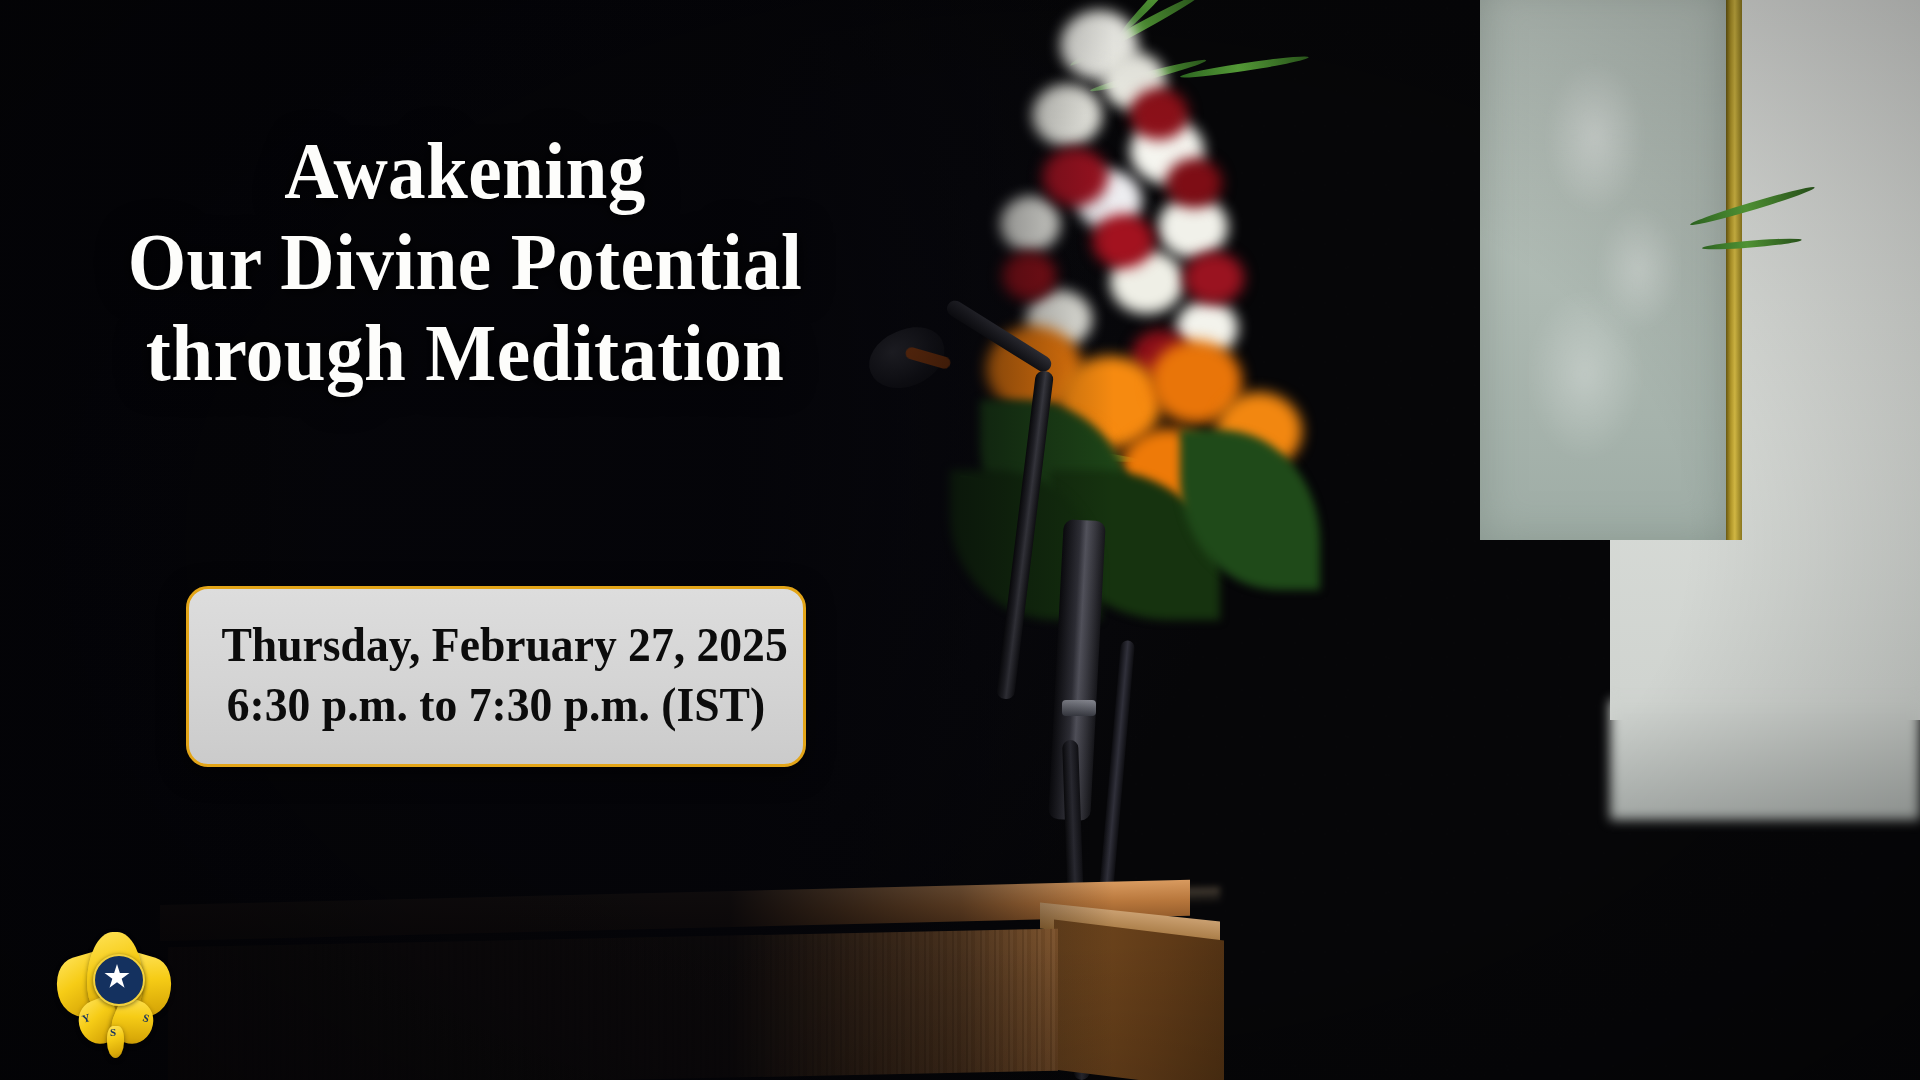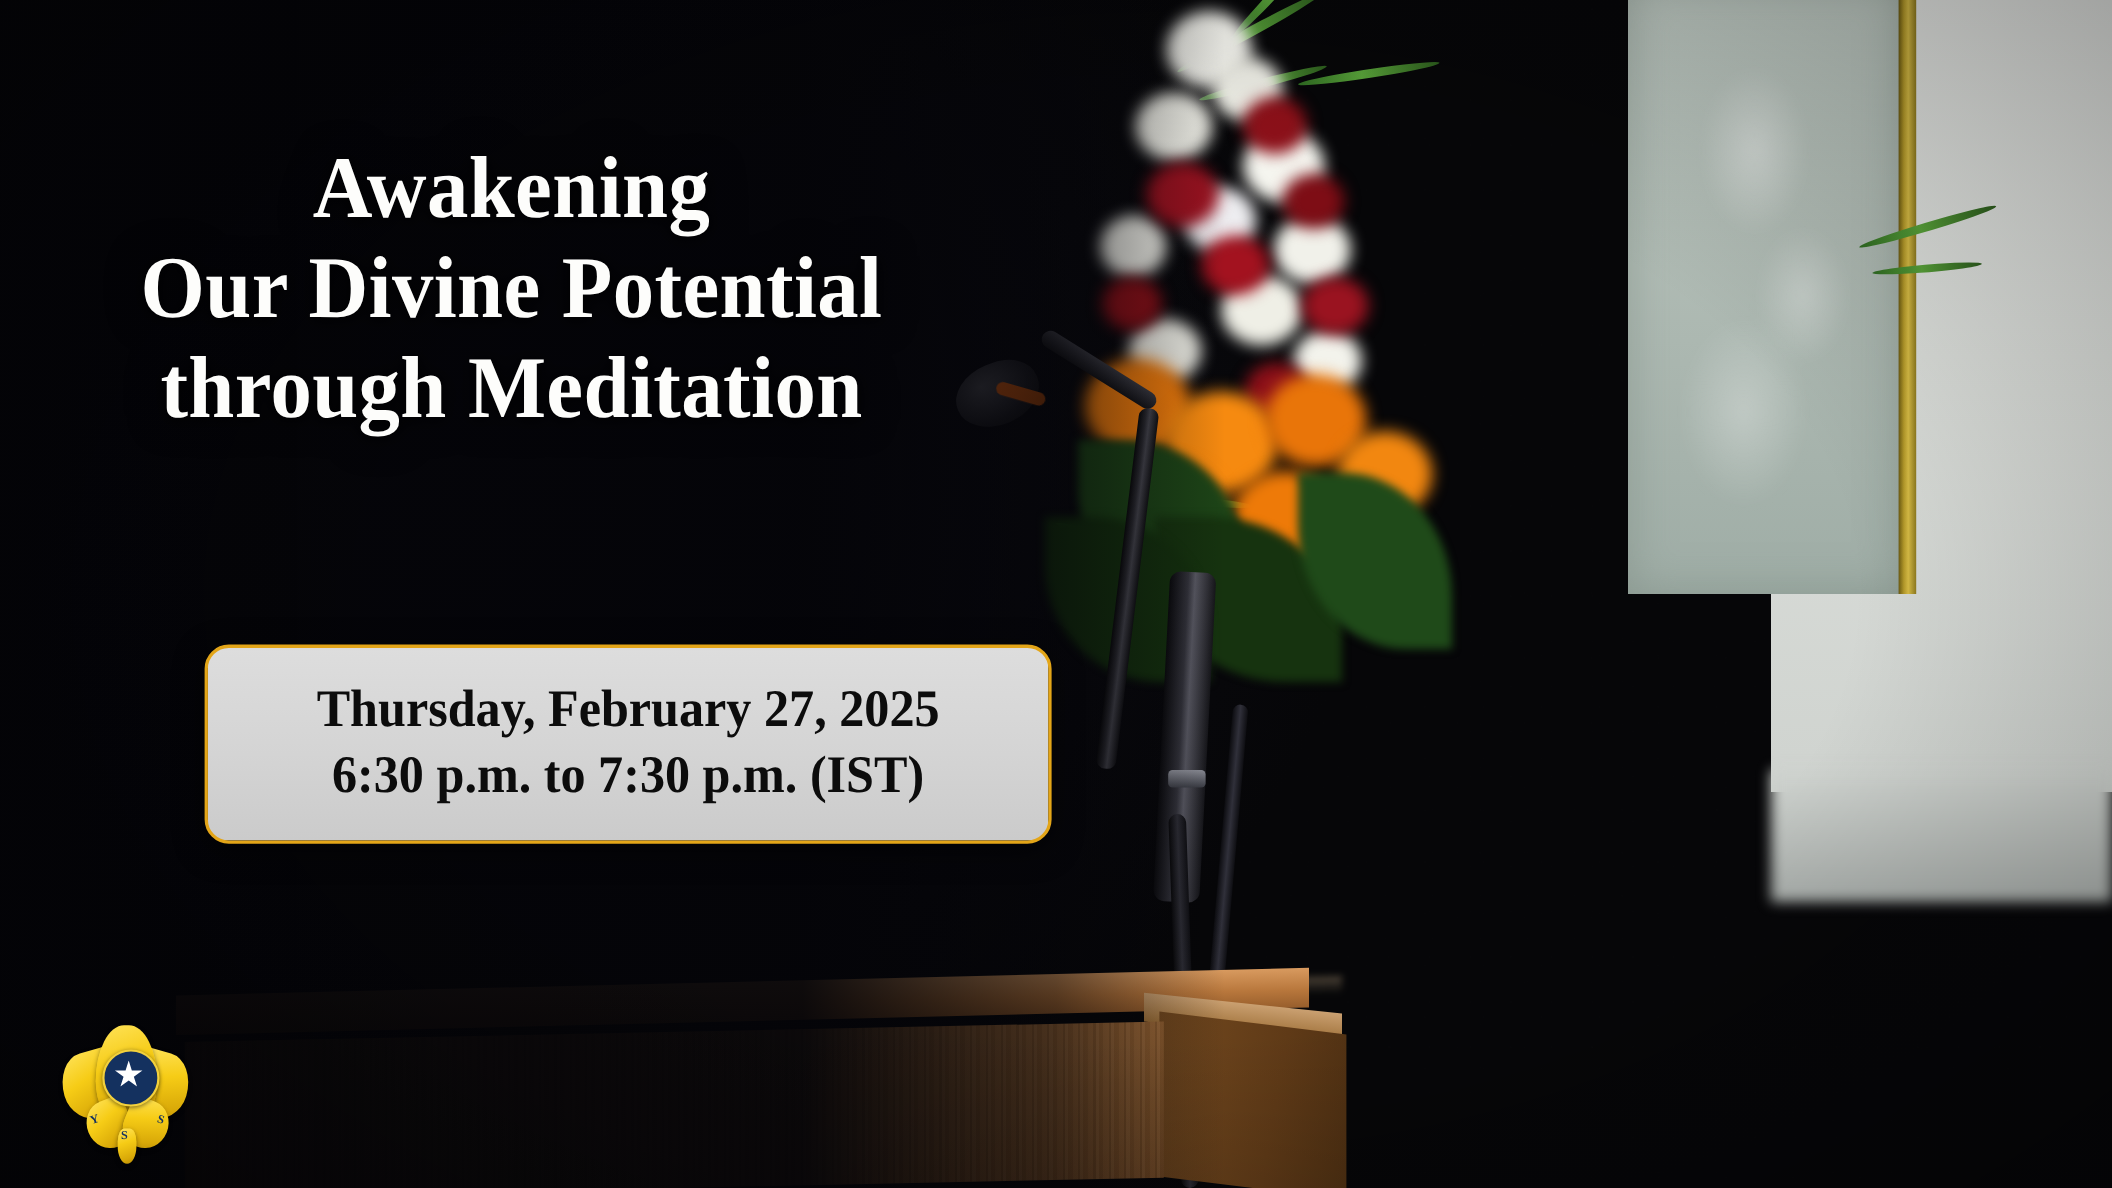--- a/index.html
+++ b/index.html
@@ -179,21 +179,21 @@
     line-height:1.14;
     color:#fdfdfb;
     letter-spacing:.4px;
     text-shadow:0 2px 12px rgba(0,0,0,.85),0 0 34px rgba(0,0,0,.6);
     transform:scaleX(.94);
     transform-origin:center top;
   }
   .title .ln{display:block;white-space:nowrap;}
 
   .datebox{
-    position:absolute;left:186px;top:586px;width:770px;
+    position:absolute;left:186px;top:586px;width:620px;
     box-sizing:border-box;
     padding:26px 18px 28px;
     background:linear-gradient(180deg,#dddddd 0%,#d4d4d4 55%,#cbcbcb 100%);
     border:3px solid #e3a518;
     border-radius:22px;
     text-align:center;
     box-shadow:0 6px 26px rgba(0,0,0,.55);
   }
   .datebox .dl{
     display:block;

